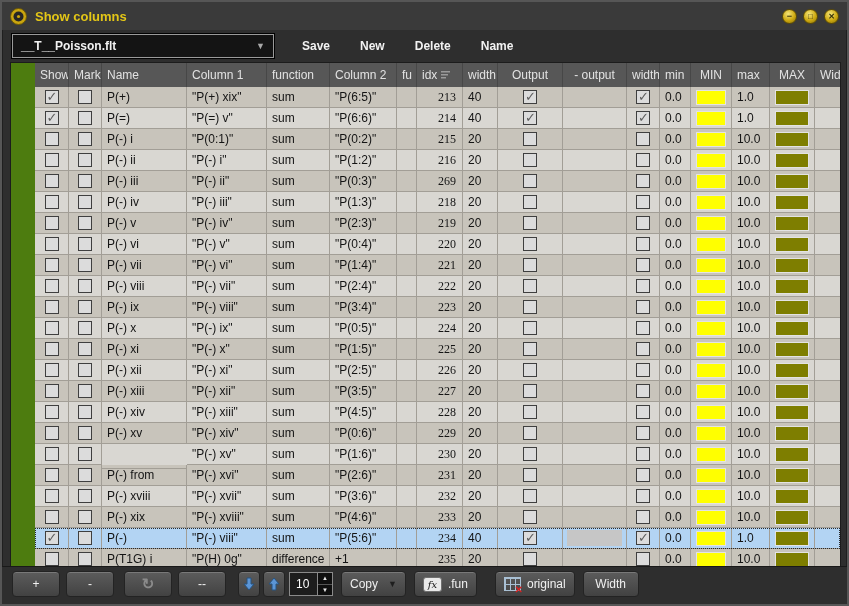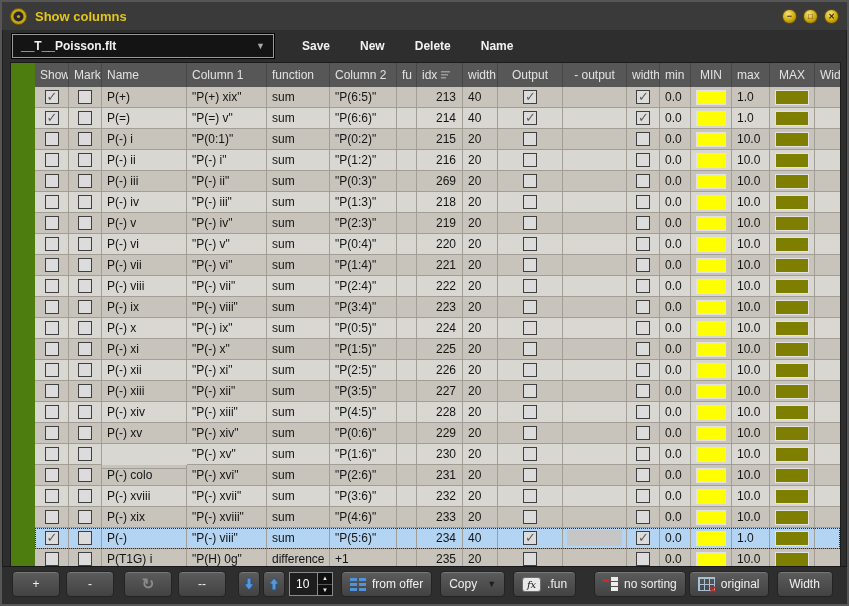--- a/index.html
+++ b/index.html
@@ -25,21 +25,21 @@
   .thead { display:flex; height:24px; background:#575757; }
   .th { color:#e2e2e2; font-size:12px; display:flex; align-items:center; padding-left:5px; border-right:1px solid #474747; box-sizing:border-box; overflow:hidden; white-space:nowrap; flex:0 0 auto; }
   .th.center { justify-content:center; padding-left:0; }
   .sort-icon { margin-left:4px; flex:0 0 auto; }
   .tr { display:flex; height:21px; }
   .tr.dark  { background:#c8c4bb; }
   .tr.light { background:#d9d7d2; }
   .tr.selected { background:#b3d4f3; outline:1px dotted #2a2a2a; outline-offset:-1px; }
   .td { font-size:12px; color:#141414; line-height:20px; padding-left:5px; border-right:1px solid #a29e96; border-bottom:1px solid #a29e96; box-sizing:border-box; overflow:hidden; white-space:nowrap; flex:0 0 auto; }
   .td.center-content { display:flex; align-items:center; justify-content:center; padding:0; }
-  .td.num { text-align:right; padding-right:6px; padding-left:0; }
+  .td.num { text-align:right; padding-right:6px; padding-left:0;font-family:Liberation Serif, serif; }
   .cb { width:14px; height:14px; background:#dcdcdc; border:1px solid #3f3f3f; box-sizing:border-box; position:relative; display:block; }
   .cb.on::after { content:"✓"; position:absolute; top:-4px; left:1px; font-size:13px; color:#5d5d5d; }
   .swatch { display:block; width:calc(100% - 10px); height:15px; border:1px solid #e3e3e3; box-sizing:border-box; }
   .gray-box { display:block; width:calc(100% - 8px); height:16px; background:#c6c6c6; }
 
   
   .bottombar { position:absolute; left:0; right:0; bottom:0; height:38px; border-top:1px solid #191919; background:#2e2e2e; display:flex; align-items:center; padding:0 0 3px 10px; box-sizing:border-box; overflow:hidden; }
   .btn { height:26px; background:linear-gradient(#5c5c5c,#424242); border:1px solid #232323; border-radius:4px; box-shadow:inset 0 1px 0 rgba(255,255,255,0.18); color:#f0f0f0; font-size:12px; display:flex; align-items:center; justify-content:center; gap:6px; padding:0 8px; box-sizing:border-box; flex:0 0 auto; cursor:default; white-space:nowrap; }
   .btn.w48 { width:48px; padding:0; }
   .btn.arrow { width:22px; padding:0; }
@@ -711,21 +711,21 @@
           </div>
           <div class="td" style="width: 48px;"></div>
         </div>
         <div class="tr dark">
           <div class="td center-content" style="width: 34px;">
             <span class="cb"></span>
           </div>
           <div class="td center-content" style="width: 33px;">
             <span class="cb"></span>
           </div>
-          <div class="td" style="width: 85px;">P(-) colo</div>
+          <div class="td" style="width: 85px;">P(-) from</div>
           <div class="td" style="width: 80px;">"P(-) xvi"</div>
           <div class="td" style="width: 63px;">sum</div>
           <div class="td" style="width: 67px;">"P(2:6)"</div>
           <div class="td" style="width: 20px;"></div>
           <div class="td num" style="width: 46px;">231</div>
           <div class="td" style="width: 35px;">20</div>
           <div class="td center-content" style="width: 65px;">
             <span class="cb"></span>
           </div>
           <div class="td center-content" style="width: 64px;"></div>
@@ -889,48 +889,26 @@
         </svg>
     </div>
     <div class="spinner gap8">
       <span class="spin-val">10</span>
       <span class="spin-btns">
         <span class="spin-b">▲</span>
         <span class="spin-b">▼</span>
       </span>
     </div>
     <div class="btn gap8">
-      <span class="list-icon">
-          <span></span>
-          <span></span>
-          <span></span>
-          <span></span>
-          <span></span>
-          <span></span>
-        </span>
-      <span>from offer</span>
-    </div>
-    <div class="btn gap8">
       <span>Copy</span>
       <span class="copy-arrow">▼</span>
     </div>
     <div class="btn gap18">
       <span class="fx-badge">fx</span>
       <span>.fun</span>
-    </div>
-    <div class="btn gap3">
-      <span class="ns-icon">
-          <span class="ns-red"></span>
-          <span class="ns-bars">
-            <span></span>
-            <span></span>
-            <span></span>
-          </span>
-        </span>
-      <span>no sorting</span>
     </div>
     <div class="btn gap8">
       <span class="orig-icon">
           <span class="orig-x">✕</span>
         </span>
       <span>original</span>
     </div>
     <div class="btn gap8" style="width:56px;">Width</div>
 
   </div>

